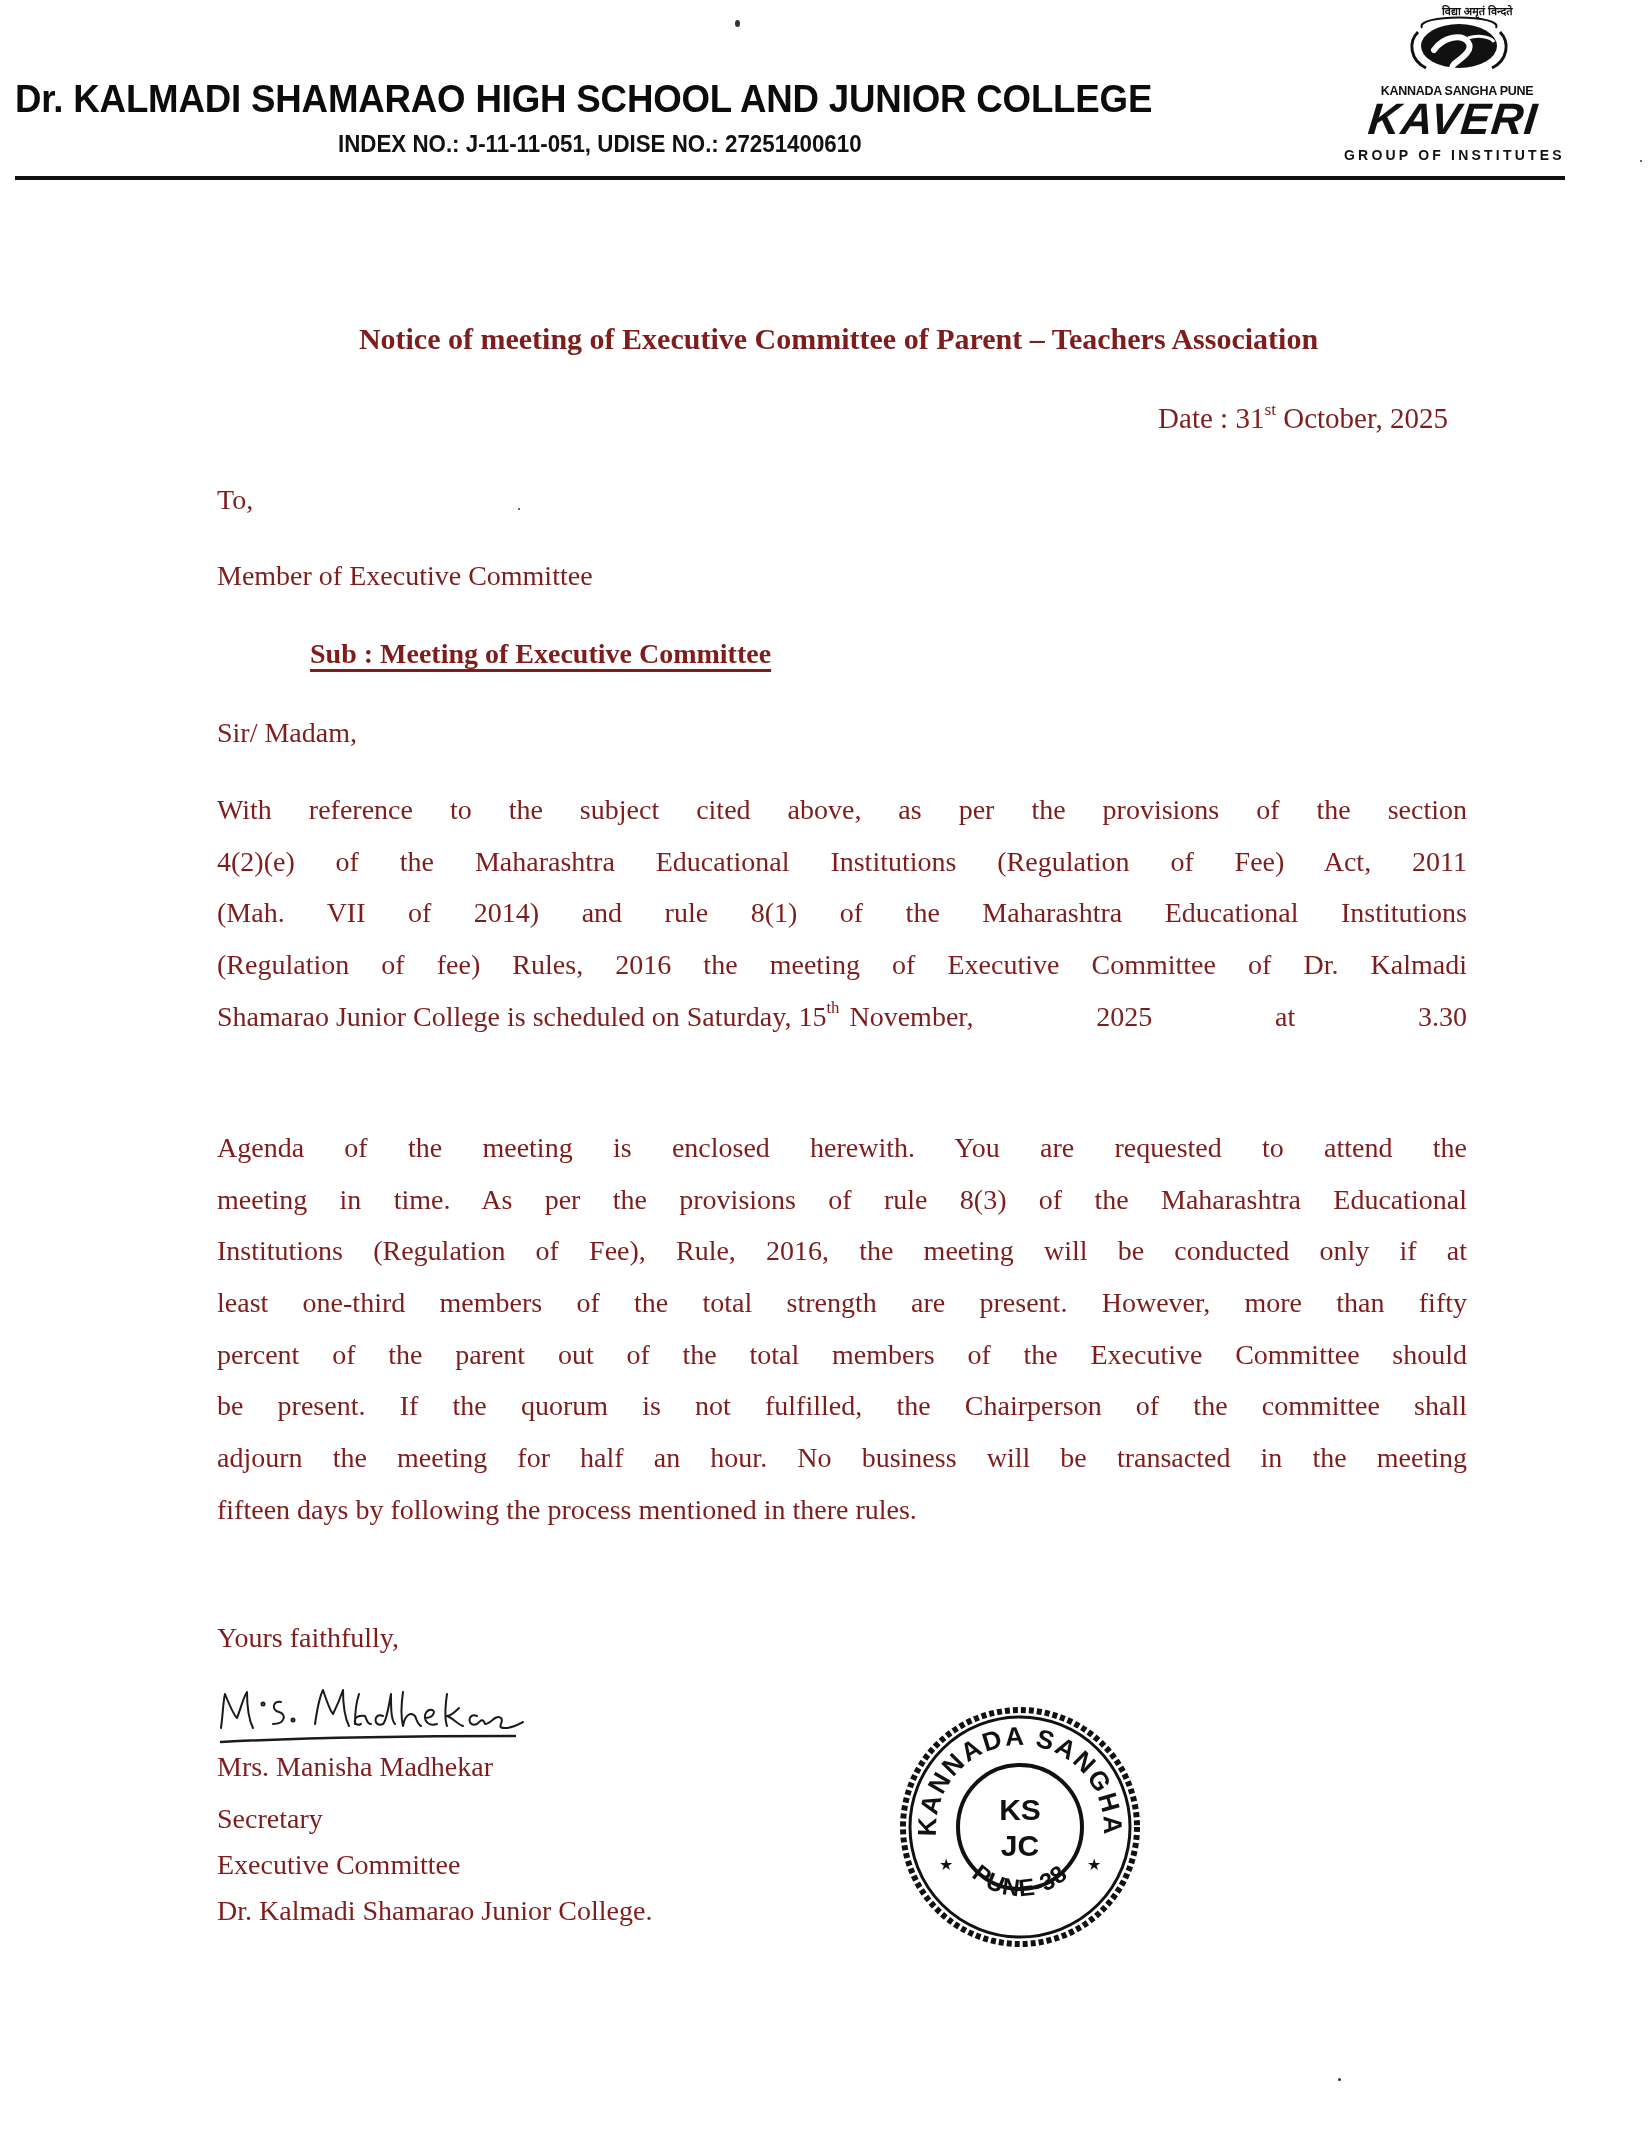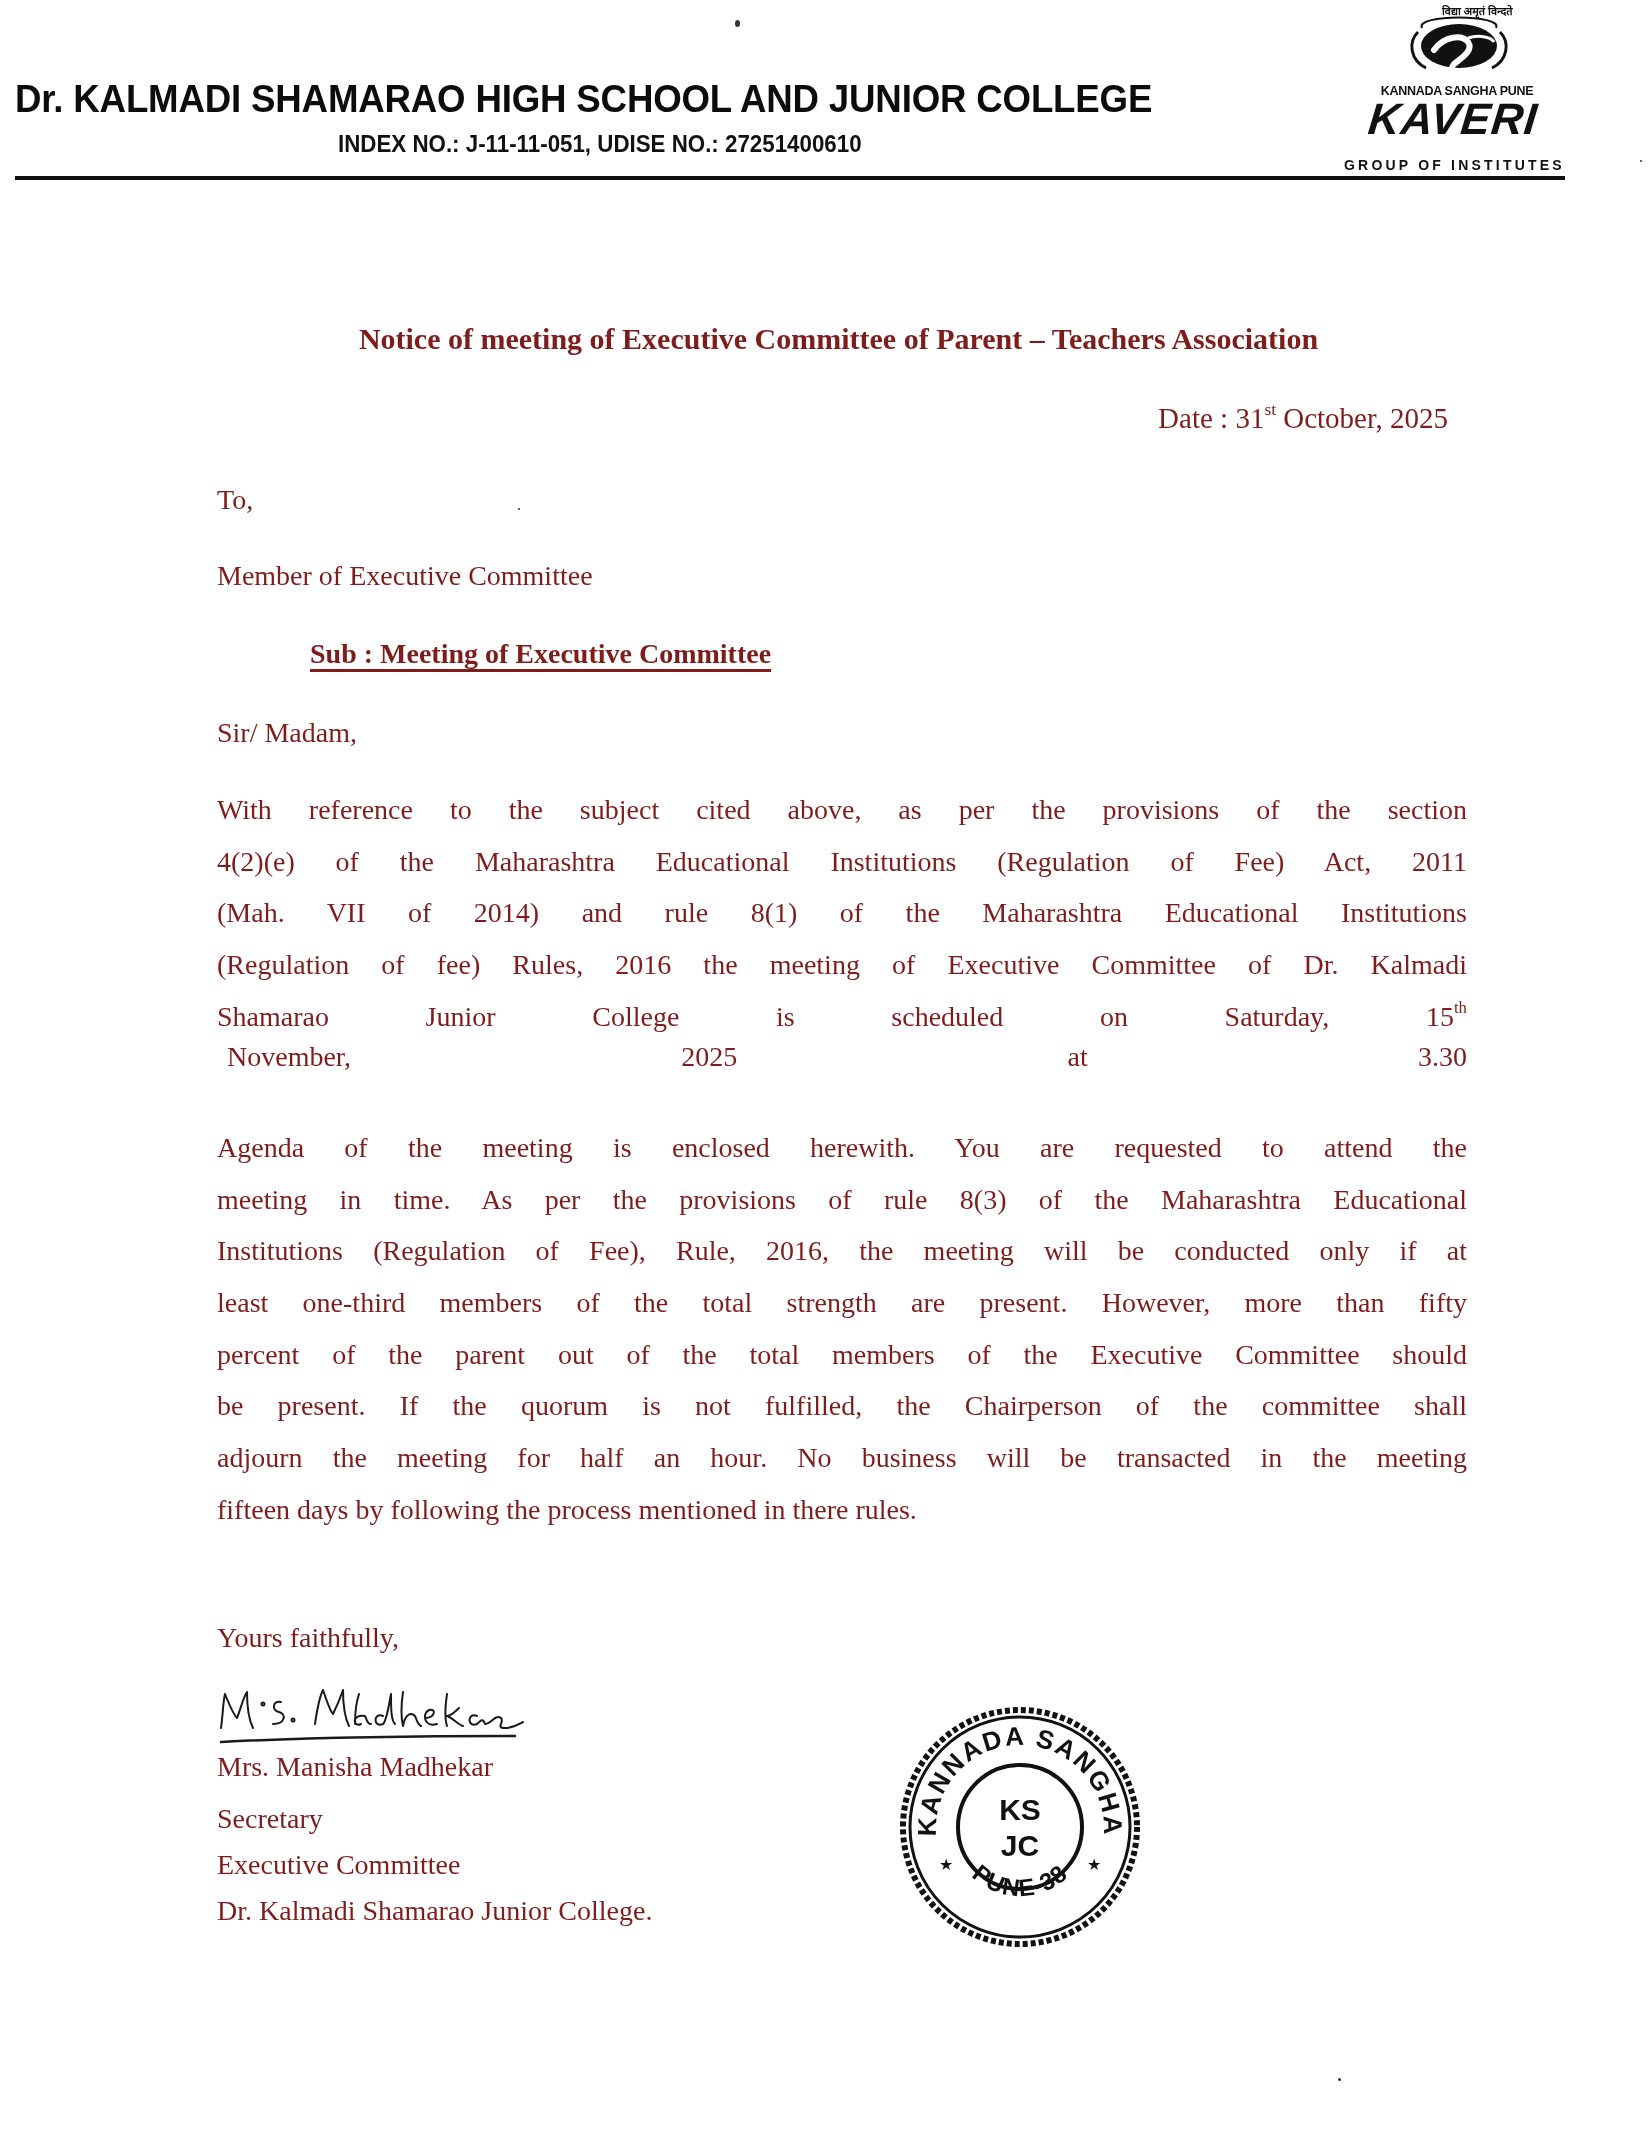--- a/index.html
+++ b/index.html
@@ -9,21 +9,21 @@
   
   .lh-title { left: 15px; top: 78px; font-size: 38px; font-weight: bold; letter-spacing: -0.2px; transform-origin: left top; transform: scaleX(0.965); color: #0c0c0c; }
   .lh-index { left: 338px; top: 130px; font-size: 24px; font-weight: bold; transform-origin: left top; transform: scaleX(0.93); color: #111; }
   .lh-rule { left: 15px; top: 176px; width: 1550px; height: 4px; background: #111; }
 
   .logo { left: 1340px; top: 2px; width: 228px; height: 166px; }
   .logo-motto { position: absolute; left: 74px; top: 1px; font-size: 11px; font-weight: bold; padding-left: 28px; }
   .logo-emblem { position: absolute; left: 64px; top: 6px; width: 110px; height: 72px; }
   .logo-sangha { position: absolute; left: 12px; top: 82px; width: 210px; text-align: center; font-size: 12.5px; font-weight: bold; letter-spacing: -0.3px; }
   .logo-kaveri { position: absolute; left: 2px; top: 94px; width: 222px; text-align: center; font-size: 44px; font-weight: bold; font-style: italic; letter-spacing: 1px; line-height: 46px; transform: skewX(-6deg); }
-  .logo-group { position: absolute; left: 4px; top: 155px; width: 220px; font-size: 14px; font-weight: bold; letter-spacing: 3.2px; }
+  .logo-group { position: absolute; left: 4px; top: 145px; width: 220px; font-size: 14px; font-weight: bold; letter-spacing: 3.2px; }
 
   
   .body-font { font-family: Liberation Serif, serif; font-size: 28px; color: #7f1d1d; }
   .notice-title { left: 220px; top: 322px; width: 1237px; font-size: 30px; font-weight: bold; text-align: center; transform-origin: left top; }
   .date { right: 204px; top: 402px; font-size: 29px; }
   sup { font-size: 0.6em; vertical-align: 0.75em; line-height: 0; }
 
   .to { left: 217px; top: 484px; }
   .member { left: 217px; top: 560px; }
   .subject { left: 310px; top: 638px; font-weight: bold; text-decoration: underline; text-decoration-thickness: 3px; text-underline-offset: 6px; }
@@ -77,21 +77,21 @@
 <div class="abs body-font to">To,</div>
 <div class="abs body-font member">Member of Executive Committee</div>
 <div class="abs body-font subject">Sub : Meeting of Executive Committee</div>
 <div class="abs body-font salutation">Sir/ Madam,</div>
 
 <div class="para para1 body-font">
   <div class="line">With reference to the subject cited above, as per the provisions of the section</div>
   <div class="line">4(2)(e) of the Maharashtra Educational Institutions (Regulation of Fee) Act, 2011</div>
   <div class="line">(Mah. VII of 2014) and rule 8(1) of the Maharashtra Educational Institutions</div>
   <div class="line">(Regulation of fee) Rules, 2016 the meeting of Executive Committee of Dr. Kalmadi</div>
-  <div class="line" style="display:flex;justify-content:space-between;flex-direction:column;">
+  <div class="line" style="display:flex;justify-content:center;">
     <span><span>Shamarao Junior College is scheduled on Saturday, 15</span><sup>th</sup></span>
     <span style="flex:1;display:flex;justify-content:space-between;padding-left:10px;" id="p1l5rest">
         <span>November,</span>
         <span>2025</span>
         <span>at</span>
         <span>3.30</span>
       </span>
   </div>
 </div>
 

